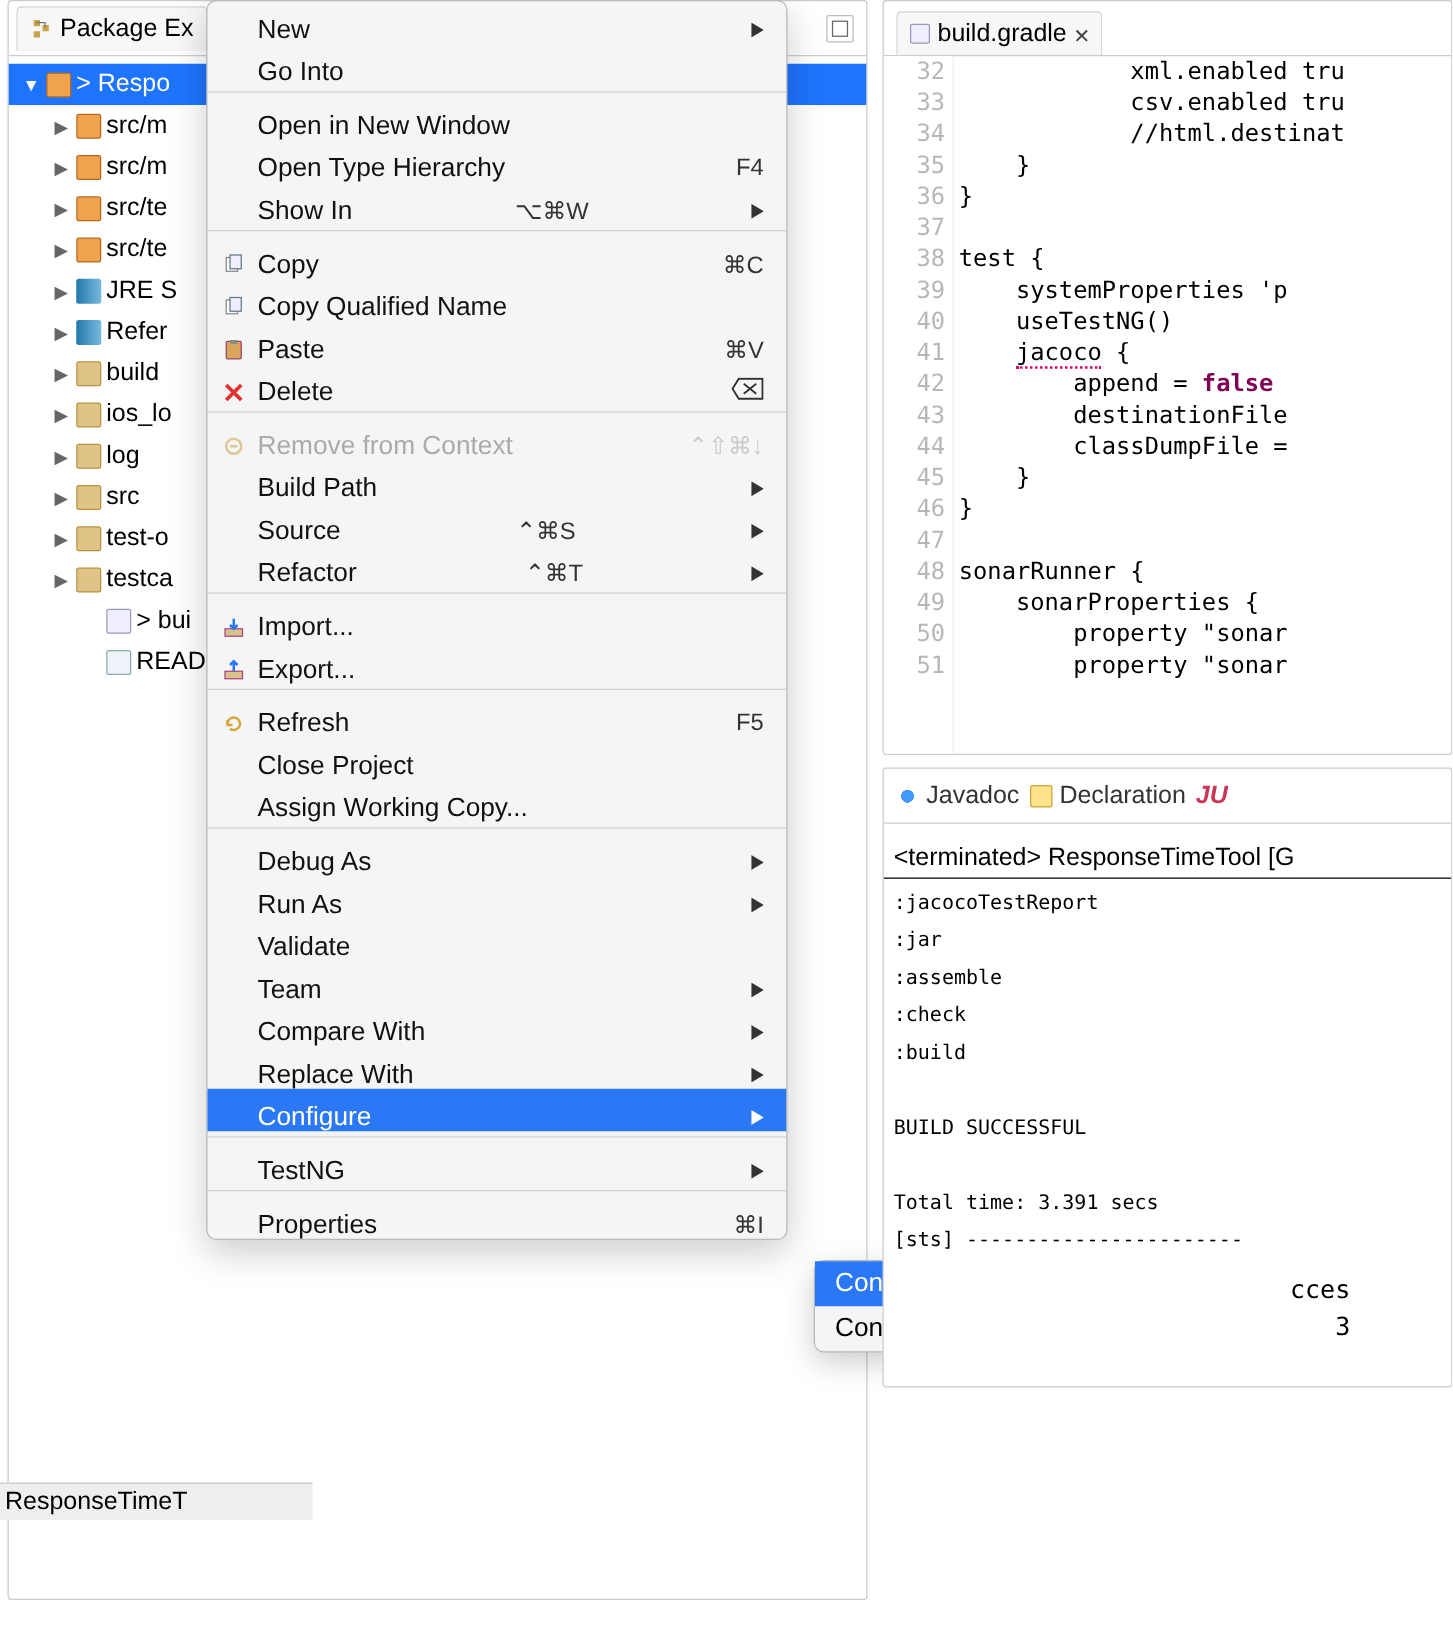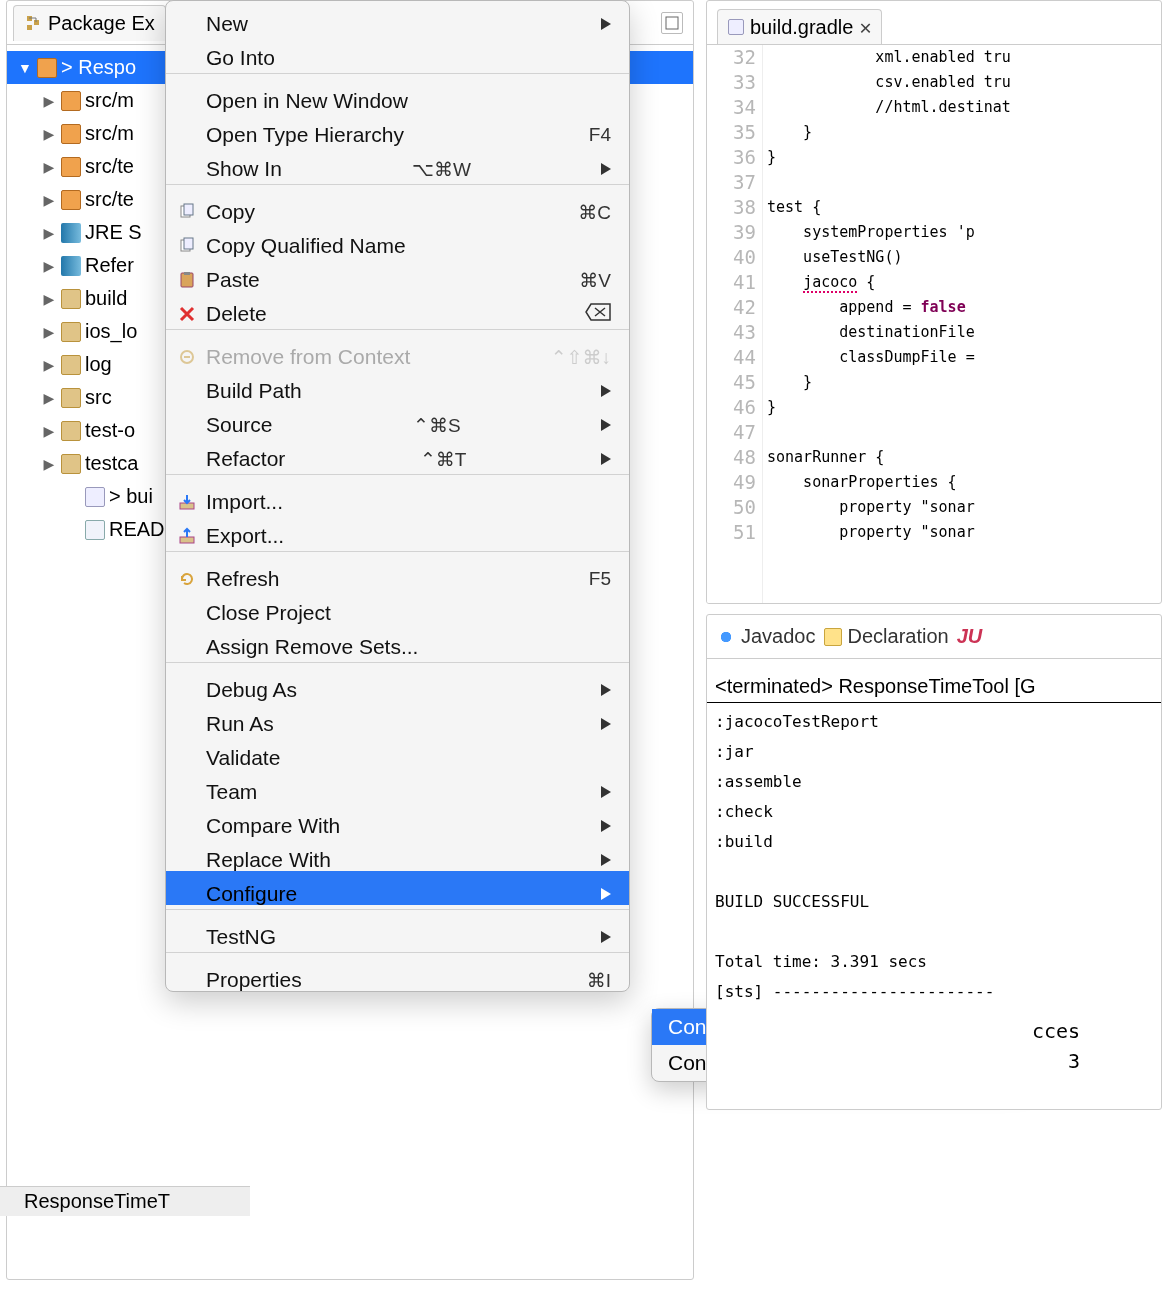--- a/index.html
+++ b/index.html
@@ -26,56 +26,56 @@
   .ic-folder.tan { background: #e0c487; }
   .ic-pkg { background: #f0a24d; border: 1px solid #b36a20; border-radius: 2px; }
   .ic-lib { width: 20px; height: 20px; background: linear-gradient(90deg,#27a,#7bd); border-radius: 2px; }
   .ic-file { background: #eef; border: 1px solid #99b; border-radius: 2px; }
   .ic-doc { background: #f0f3fa; border: 1px solid #8aa; border-radius: 2px; }
 
   
   .ctx { position: absolute; left: 165px; top: 0; width: 465px; background: #f5f5f5; border: 1px solid #b8b8b8; border-radius: 8px; box-shadow: 0 10px 30px rgba(0,0,0,.2); font-size: 21px; color: #111; }
   .ctx .item { display: flex; align-items: center; height: 34px; padding: 12px 18px 0 40px; position: relative; }
   .ctx .item.disabled { color: #aaa; }
-  .ctx .item.sel { background: #2a78f6; color: #000000; }
+  .ctx .item.sel { background: #2a78f6; color: #ffffff; }
   .ctx .sep { height: 1px; background: #d2d2d2; margin: 4px 0; }
   .ctx .item .sc { margin-left: auto; color: #333; font-size: 19px; }
   .ctx .item .arrow { margin-left: auto; color: #333; }
   .ctx .item.sel .arrow, .ctx .item.sel .sc { color: #fff; }
   .ctx .item .mic { position: absolute; left: 10px; width: 22px; height: 22px; display: flex; align-items: center; justify-content: center; }
   .ctx .item.disabled .sc { color: #ccc; }
   .ctx .item.disabled .mic { opacity: .55; }
   .arrow svg, .mic svg { display: block; }
 
   
   .submenu { position: absolute; left: 651px; top: 1008px; width: 380px; background: #f5f5f5; border: 1px solid #b8b8b8; border-radius: 8px; box-shadow: 0 8px 24px rgba(0,0,0,.2); font-size: 21px; }
   .submenu .sitem { height: 36px; display: flex; align-items: center; padding: 0 16px; }
   .submenu .sitem.sel { background: #2a78f6; color: #fff; }
 
   
   .editor-panel { position: absolute; left: 706px; top: 0; width: 456px; height: 604px; border: 1px solid #ccc; border-radius: 3px; background: #fff; overflow: hidden; }
   .ed-tabbar { height: 44px; border-bottom: 1px solid #ccc; display: flex; align-items: flex-end; padding-left: 10px; gap: 6px; }
   .ed-tab { display: flex; align-items: center; gap: 6px; padding: 5px 10px; border: 1px solid #ccc; border-bottom: none; border-radius: 4px 4px 0 0; background: #f7f7f7; }
   .ed-tab .close { font-family: monospace; color: #444; }
   .gutter { position: absolute; left: 0; top: 44px; width: 56px; bottom: 0; background: #fff; text-align: right; padding-right: 6px; color: #b7b7b7; font-family: Menlo, Consolas, monospace; font-size: 19px; line-height: 25px; border-right: 1px solid #eee; }
-  .code { position: absolute; left: 56px; top: 44px; right: 0; bottom: 0; font-family: Menlo, Consolas, monospace; font-size: 15px; line-height: 25px; white-space: pre; overflow: hidden; padding-left: 4px; }
+  .code { position: absolute; left: 56px; top: 44px; right: 0; bottom: 0; font-family: Menlo, Consolas, monospace; font-size: 19px; line-height: 25px; white-space: pre; overflow: hidden; padding-left: 4px; }
   .kw { color: #7f0055; font-weight: bold; }
   .err { border-bottom: 2px dotted #d06; }
 
   .bottom-panel { position: absolute; left: 706px; top: 614px; width: 456px; height: 496px; border: 1px solid #ccc; border-radius: 3px; background: #fff; overflow: hidden; }
   .bp-tabbar { height: 44px; border-bottom: 1px solid #ccc; display: flex; align-items: center; gap: 8px; padding-left: 10px; font-size: 20px; }
   .bp-tab { display: flex; align-items: center; gap: 6px; color: #333; }
   .bp-tab .aic { width: 18px; height: 18px; border-radius: 2px; }
   .bp-tab.jd .aic { background: radial-gradient(circle,#49f 40%,transparent 41%); }
   .bp-tab.dec .aic { background: #ffe28a; border: 1px solid #c9a53e; }
   .bp-tab.ju { color: #c35; font-weight: bold; font-style: italic; }
   .console-header { padding: 4px 8px; font-size: 20px; border-bottom: 1px solid #000; }
   .console { font-family: Menlo, Consolas, monospace; font-size: 16px; line-height: 30px; padding: 4px 8px; white-space: pre; overflow: hidden; }
 
-  .statusbar { position: absolute; left: 0; bottom: 0; height: 30px; width: 250px; background: #eee; border-top: 1px solid #ccc; padding-left: 24px; font-size: 20px; display: flex; align-items: center; }
+  .statusbar { position: absolute; left: 0; bottom: 0; height: 30px; width: 250px; background: #eee; border-top: 1px solid #ccc; padding-left: 4px; font-size: 20px; display: flex; align-items: center; }
 </style>
 </head>
 <body>
 
 <div class="root">
 
   <div class="pkg-panel">
     <div class="pkg-tabbar">
       <div class="pkg-tab">
         <span class="ic">
@@ -309,21 +309,21 @@
             <path d="M4 6 L4 10 L8 10" fill="none" stroke="#d9a43c" stroke-width="2"></path>
           </svg>
         </span>
         <span>Refresh</span>
         <span class="sc">F5</span>
       </div>
       <div class="item">
         <span>Close Project</span>
       </div>
       <div class="item">
-        <span>Assign Remove Sets...</span>
+        <span>Assign Working Copy...</span>
       </div>
       <div class="sep"></div>
       <div class="item">
         <span>Debug As</span>
         <span class="arrow">
           <svg width="10" height="12" viewBox="0 0 10 12">
             <path d="M0 0 L10 6 L0 12 Z" fill="currentColor"></path>
           </svg>
         </span>
       </div>

